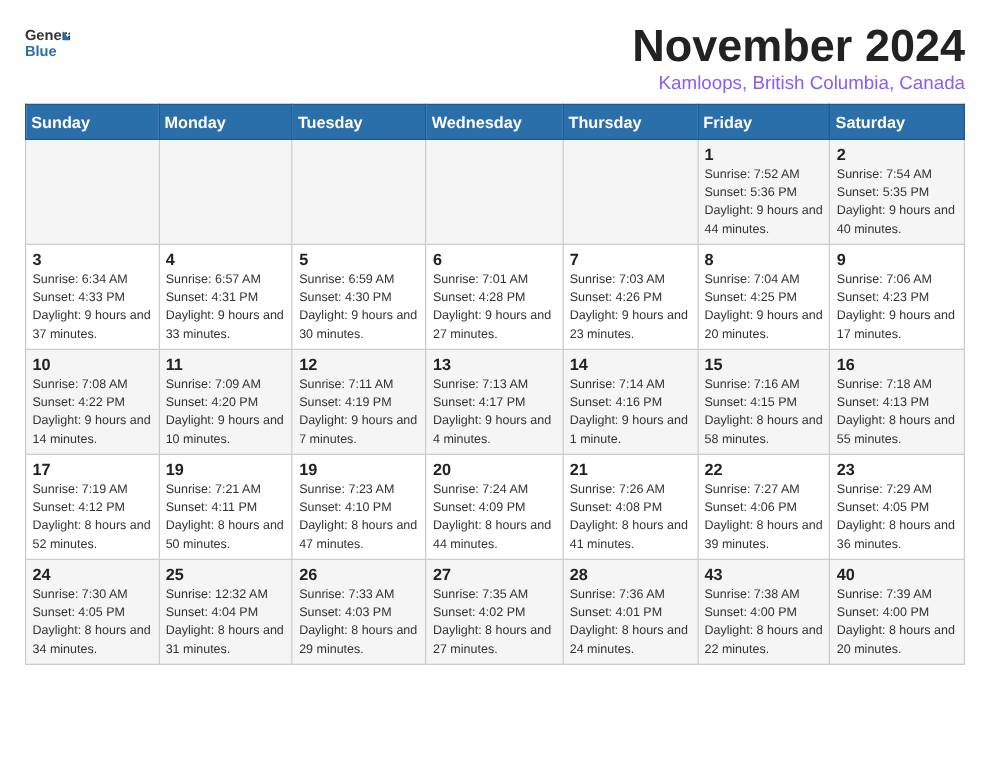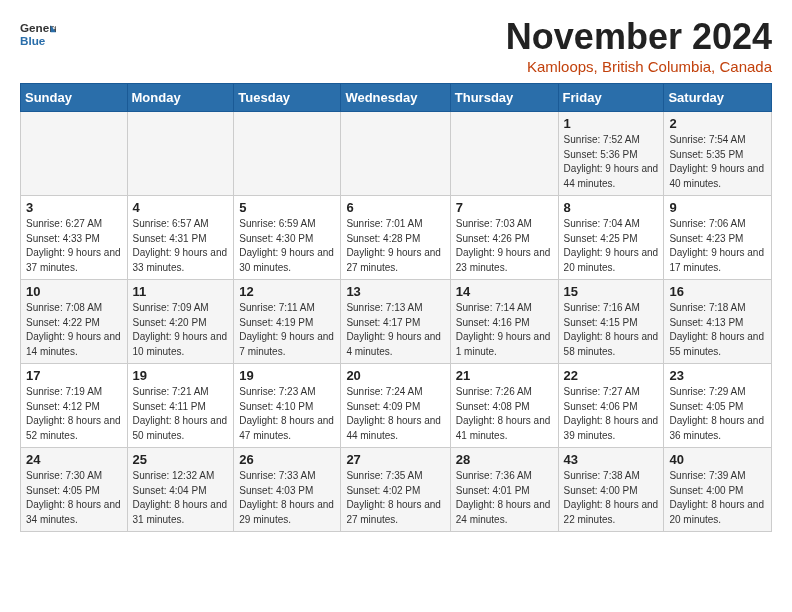--- a/index.html
+++ b/index.html
@@ -28,21 +28,21 @@
     .title-area {
       text-align: right;
     }
     .month-title {
       font-size: 36px;
       font-weight: bold;
       color: #222;
     }
     .subtitle {
       font-size: 15px;
-      color: #c2410c;
+      color: #8b5cf6;
     }
     .calendar {
       width: 100%;
       border-collapse: collapse;
       font-size: 11px;
     }
     .calendar thead tr th {
       background: #2a6eaa;
       color: #fff;
       padding: 6px 4px;
@@ -126,21 +126,21 @@
         <td>
           <span class="day-num">2</span>
           <div class="day-info">Sunrise: 7:54 AM
 Sunset: 5:35 PM
 Daylight: 9 hours and 40 minutes.</div>
         </td>
       </tr>
       <tr>
         <td>
           <span class="day-num">3</span>
-          <div class="day-info">Sunrise: 6:27 AM
+          <div class="day-info">Sunrise: 6:34 AM
 Sunset: 4:33 PM
 Daylight: 9 hours and 37 minutes.</div>
         </td>
         <td>
           <span class="day-num">4</span>
           <div class="day-info">Sunrise: 6:57 AM
 Sunset: 4:31 PM
 Daylight: 9 hours and 33 minutes.</div>
         </td>
         <td>

